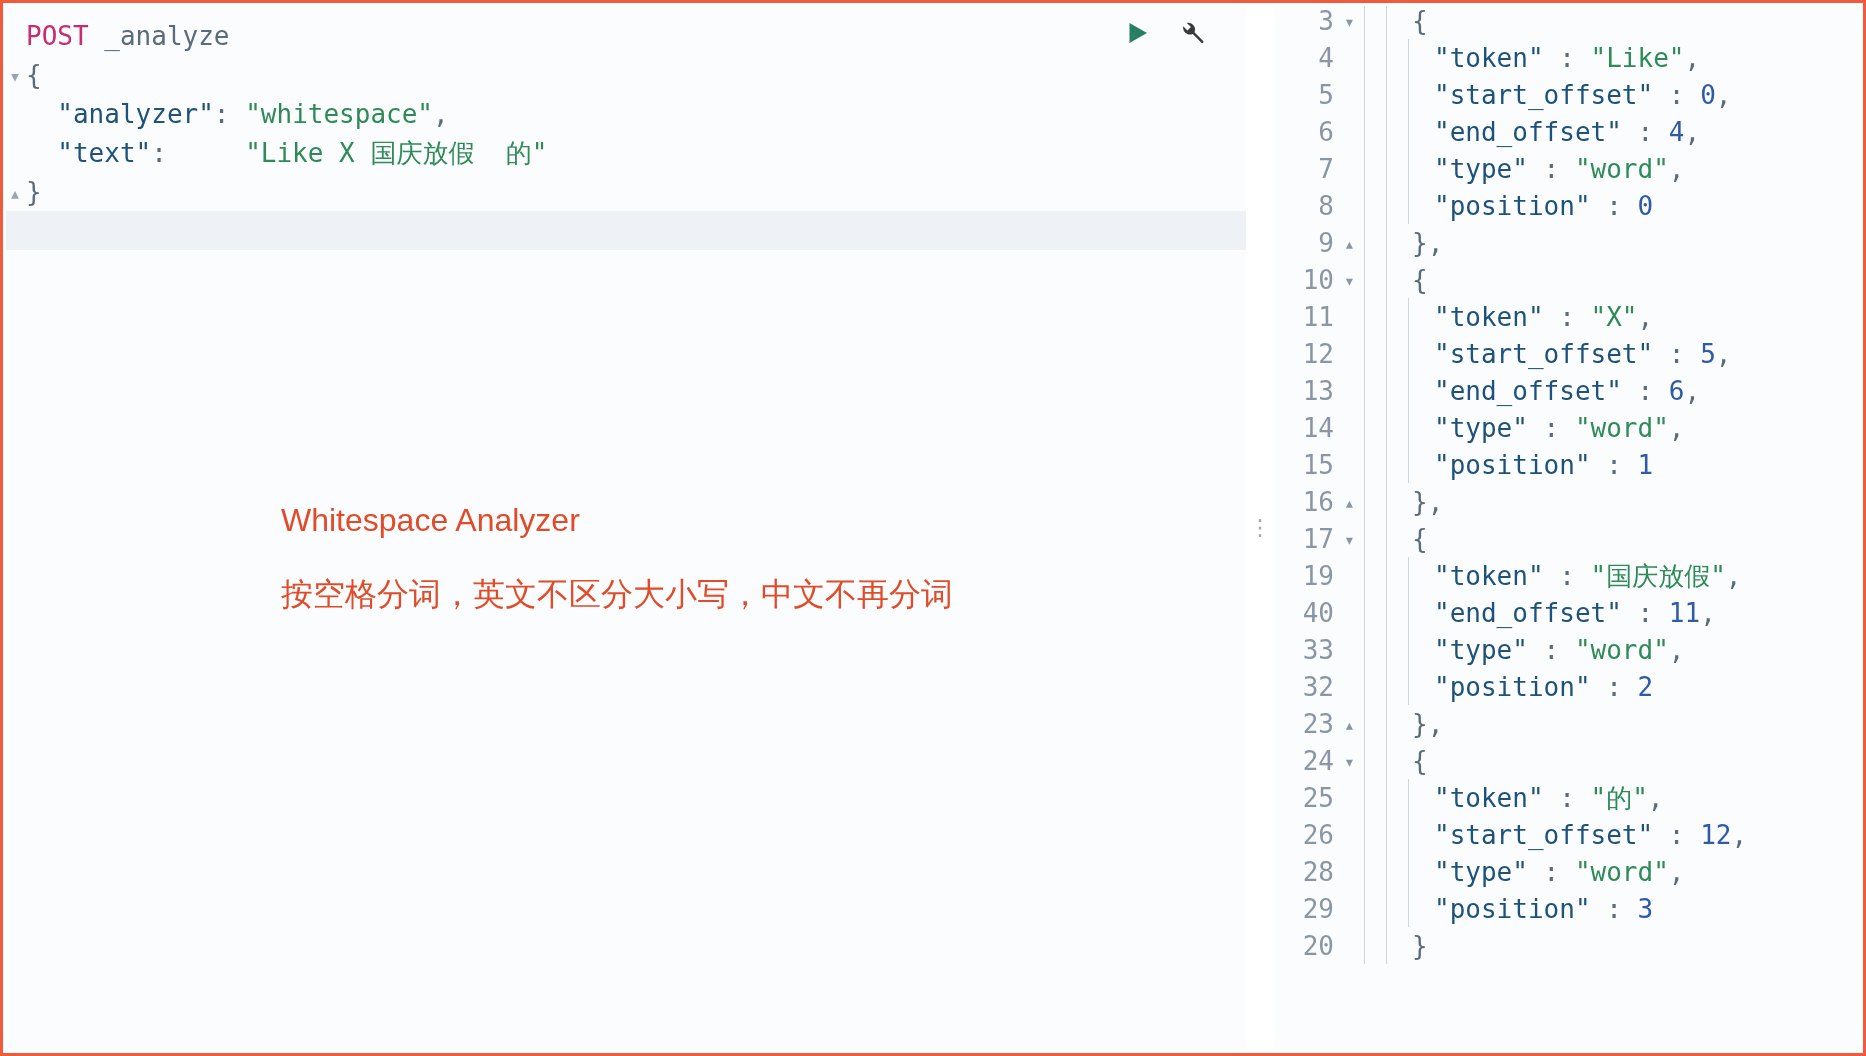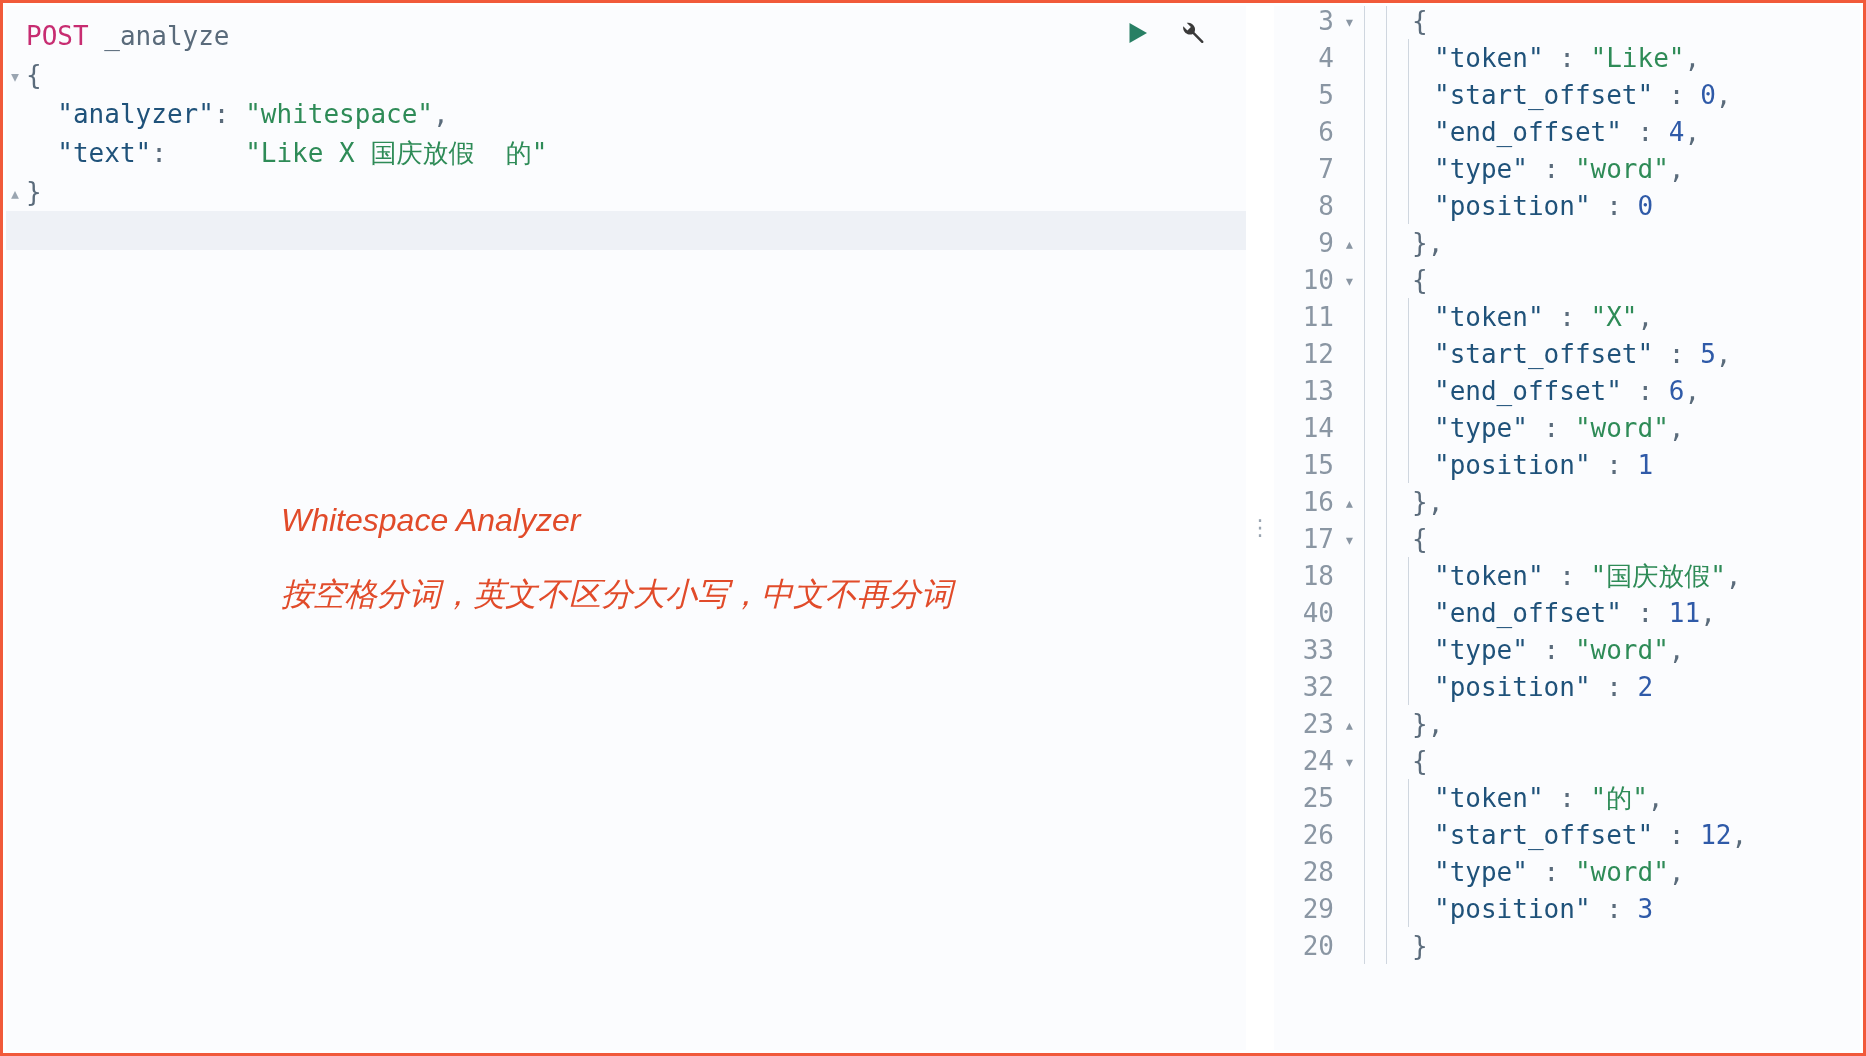--- a/index.html
+++ b/index.html
@@ -87,21 +87,20 @@
   .wrench-svg { width: 30px; height: 30px; fill: #3a3a3a; }
   
   .anno {
     position: absolute;
     left: 275px;
     top: 490px;
     font-family: "PingFang SC", "Helvetica Neue", sans-serif;
     color: #e14b2a;
     font-size: 32px;
     line-height: 48px;
-    font-style: italic;
   }
   .anno p { margin: 0 0 26px 0; }
   
   .resp {
     position: absolute;
     top: -4px; left: 0; right: 0;
   }
   .resp-line {
     display: flex;
     height: 37px;
@@ -300,21 +299,21 @@
             <div class="resp-code"><span class="brace">},</span></div>
           </div>
           <div class="resp-line">
             <div class="ln">17</div>
             <div class="fold">▾</div>
             <div class="g"></div>
             <div class="g"></div>
             <div class="resp-code"><span class="brace">{</span></div>
           </div>
           <div class="resp-line">
-            <div class="ln">18</div>
+            <div class="ln">19</div>
             <div class="fold"></div>
             <div class="g"></div>
             <div class="g"></div>
             <div class="g"></div>
             <div class="resp-code"><span class="key">"token"</span><span class="punct"> : </span><span class="str">"国庆放假"</span><span class="punct">,</span></div>
           </div>
           <div class="resp-line">
             <div class="ln">40</div>
             <div class="fold"></div>
             <div class="g"></div>

